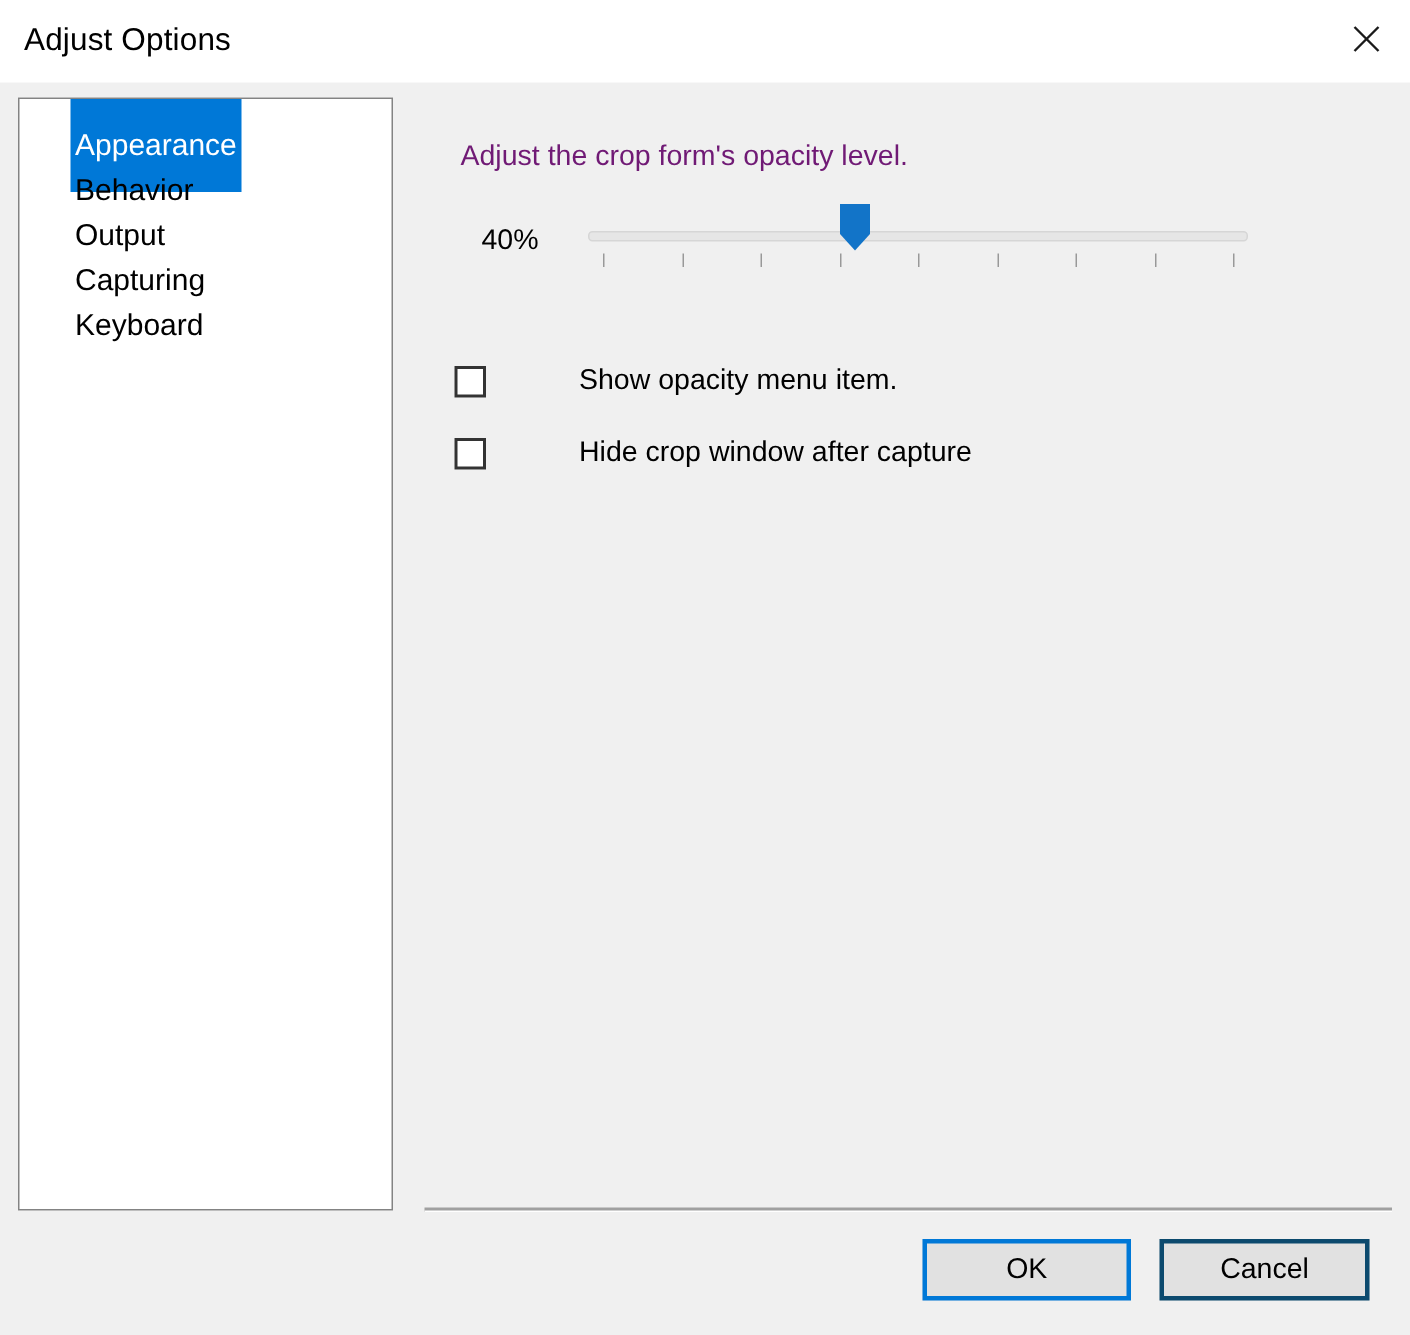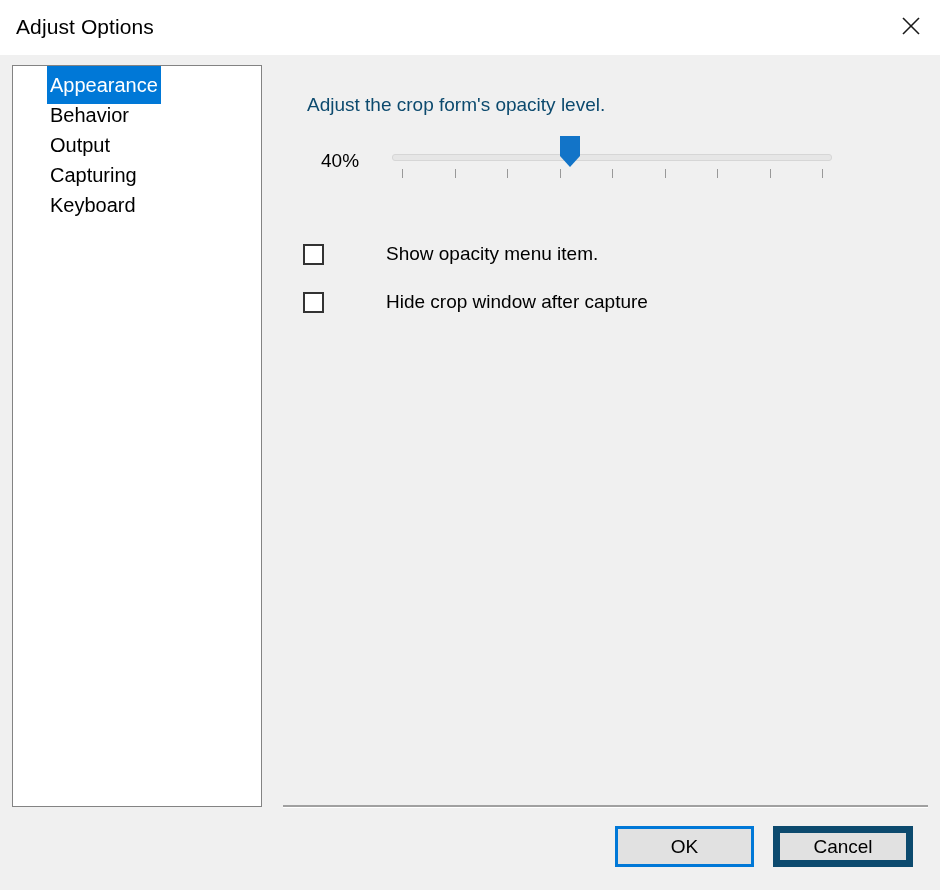--- a/index.html
+++ b/index.html
@@ -73,41 +73,41 @@
     height: 30px;
     line-height: 30px;
     font-size: 20px;
     color: #000000;
     padding-left: 34px;
     white-space: nowrap;
     cursor: default;
   }
   .cat-item > span.cat-label {
     display: inline-block;
-    padding: 4px 3px;
+    padding: 16px 3px;
   }
   .cat-item.selected > span.cat-label {
     background: #0078d7;
     color: #ffffff;
   }
 
   
   #content-pane {
     position: absolute;
     left: 283px;
     top: 65px;
     width: 645px;
     height: 740px;
   }
   #instruction-text {
     position: absolute;
     left: 24px;
     top: 29px;
     font-size: 19px;
-    color: #0c4a6e;
+    color: #701a75;
     white-space: nowrap;
   }
 
   
   #opacity-slider-row {
     position: absolute;
     left: 0px;
     top: 68px;
     width: 645px;
     height: 60px;
@@ -215,21 +215,21 @@
     justify-content: center;
   }
   #ok-button {
     left: 615px;
     width: 139px;
     border: 3px solid #8b5cf6;
   }
   #cancel-button {
     left: 773px;
     width: 140px;
-    border: 7px solid #0c4a6e;
+    border: 3px solid #0c4a6e;
   }
 </style>
 </head>
 <body>
 
 <div id="dialog">
 
   <div id="titlebar">
     <div id="title-text">Adjust Options</div>
     <button id="close-button">

